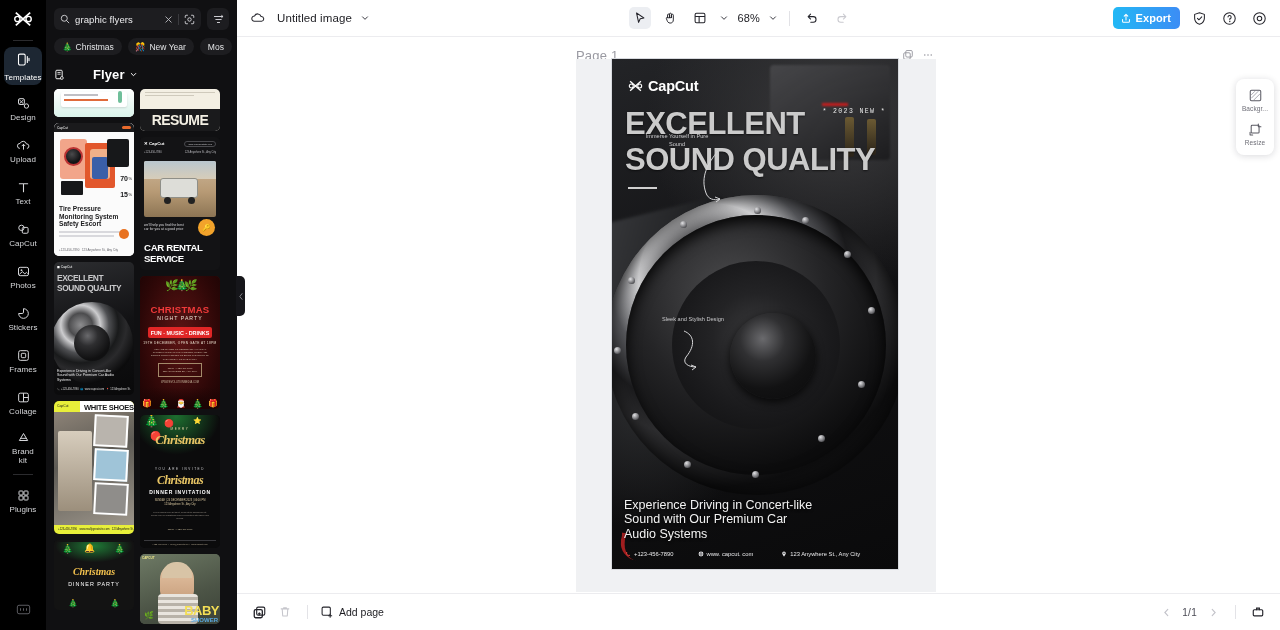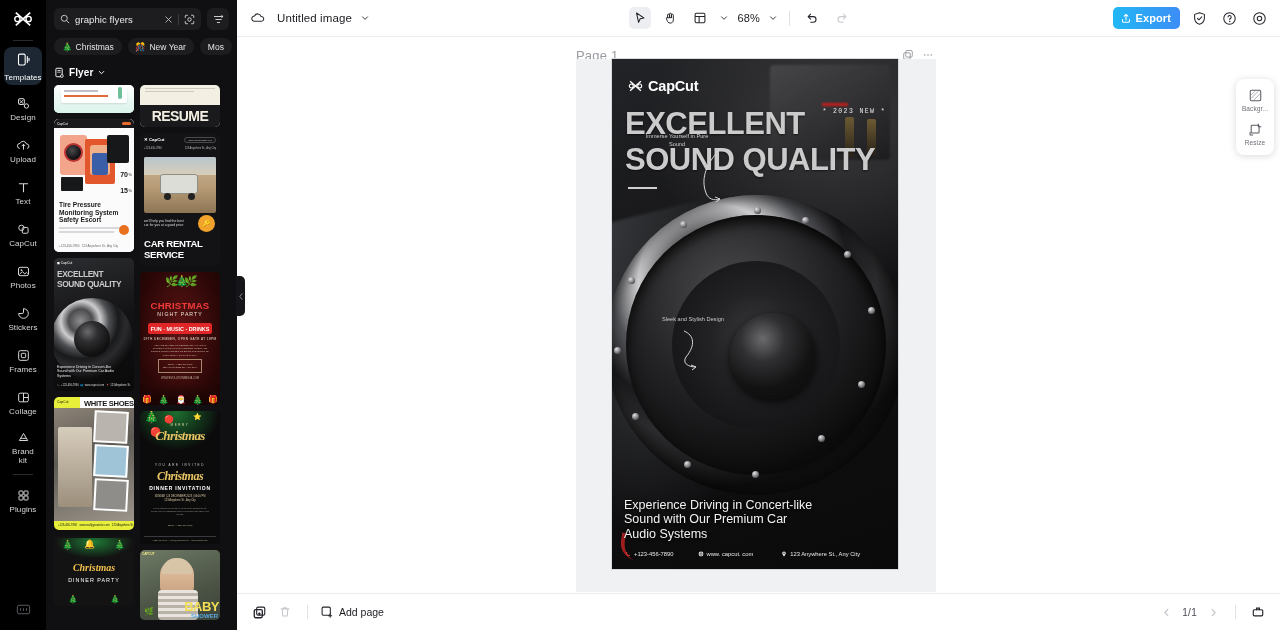--- a/index.html
+++ b/index.html
@@ -49,21 +49,21 @@
     width: 22px; height: 22px; flex:0 0 22px; background: #1d1d20; border-radius: 6px;
     display: flex; align-items: center; justify-content: center; cursor: pointer;
   }
   .chips { display: flex; gap: 6px; padding: 8px 0 0 8px; overflow: hidden; }
   .chip {
     background: #1d1d20; border-radius: 11px; height: 17px; padding: 0 8px;
     display: flex; align-items: center; gap: 3px; cursor: pointer;
     font-size: 8.5px; color: #e3e4e6; white-space: nowrap; flex: 0 0 auto;
   }
   .cat-row { display: flex; align-items: center; gap: 4px; padding: 12px 8px 7px 8px; cursor: pointer; }
-  .cat-label { font-size: 10px; color: #ffffff; font-weight: bold; letter-spacing: .1px; }
+  .cat-label { font-size: 13px; color: #ffffff; font-weight: bold; letter-spacing: .1px; margin-left: 24px; }
   .grid-wrap { flex: 1; overflow: hidden; padding: 0 8px; position: relative; }
   .grid { display: flex; gap: 6px; }
   .col { display: flex; flex-direction: column; gap: 6px; width: 80px; }
   .card { width: 80px; border-radius: 5px; overflow: hidden; background: #1b1b1e; position: relative; cursor: pointer; }
 
   
   .collapse-handle {
     position: absolute; right: -8px; top: 276px; width: 9px; height: 40px;
     background: #16161a; border-radius: 0 5px 5px 0; z-index: 5;
     display: flex; align-items: center; justify-content: center; cursor: pointer;

